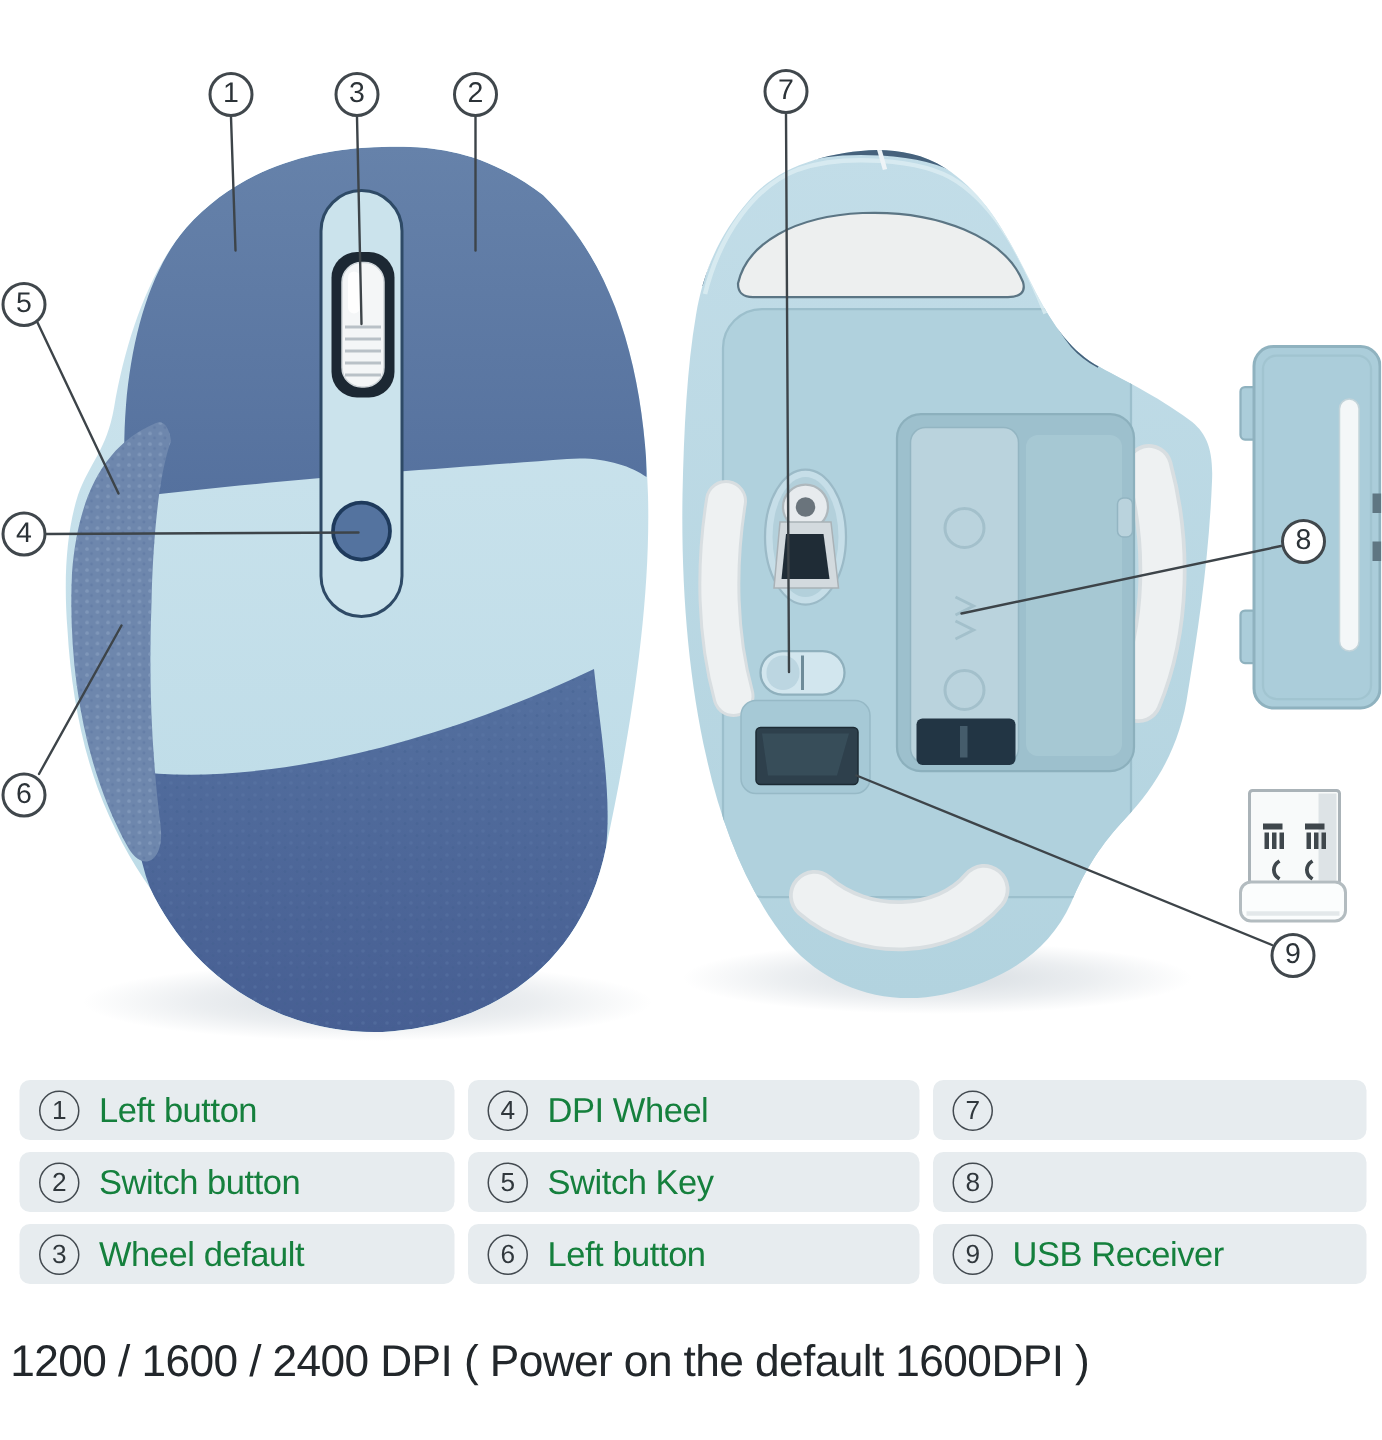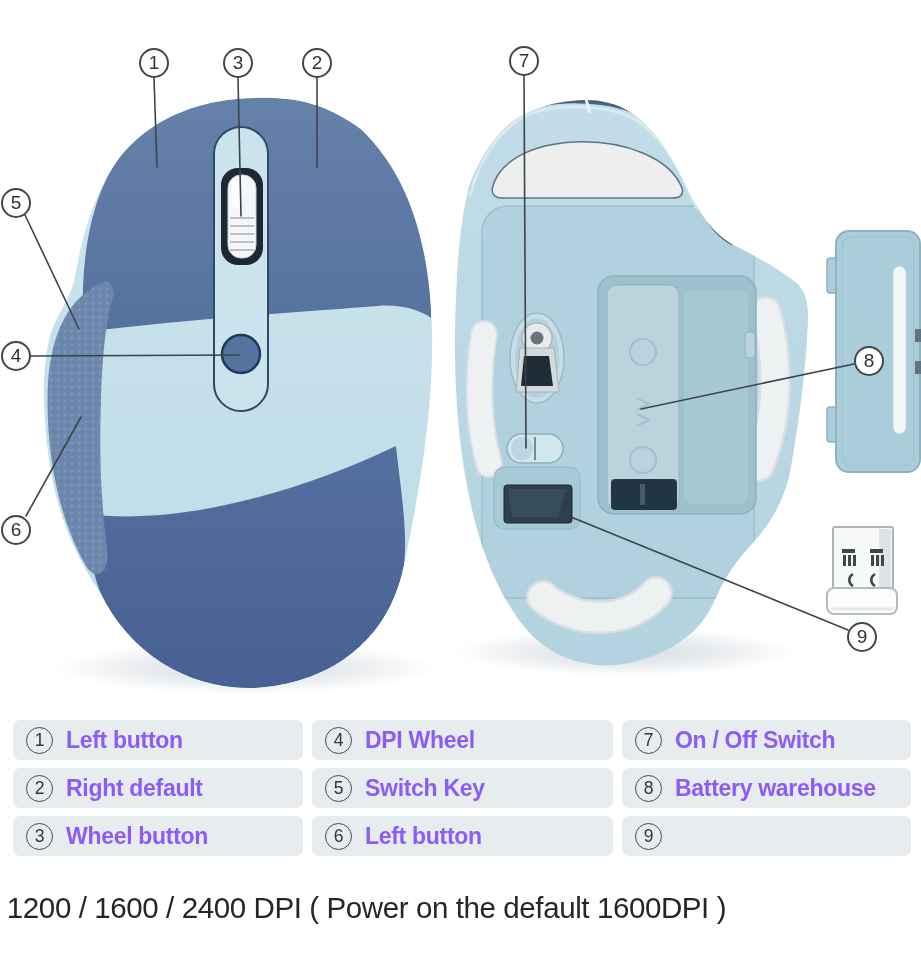--- a/index.html
+++ b/index.html
@@ -21,21 +21,21 @@
   .cell{
     height:40px;background:#e7ecef;border-radius:7px;box-sizing:border-box;
     display:flex;align-items:center;gap:13px;padding-left:13px;overflow:hidden;
   }
   .lnum{
     flex:0 0 auto;width:27px;height:27px;box-sizing:border-box;
     border:1.6px solid #434a50;border-radius:50%;
     display:flex;align-items:center;justify-content:center;
     font-size:17.5px;color:#30373c;background:transparent;
   }
-  .llabel{font-size:23px;color:#8b5cf6;letter-spacing:-0.3px;white-space:nowrap;font-weight:bold;}
+  .llabel{font-size:23px;color:#15803d;letter-spacing:-0.3px;white-space:nowrap;}
   .footer{
     position:absolute;top:891px;left:0;width:733px;text-align:center;
     font-size:29.5px;font-weight:500;color:#22272b;letter-spacing:-0.4px;z-index:4;
   }
 </style>
 </head>
 <body>
 
 <div class="stage">
 
@@ -230,42 +230,41 @@
     <div class="cell">
       <span class="lnum">1</span>
       <span class="llabel">Left button</span>
     </div>
     <div class="cell">
       <span class="lnum">4</span>
       <span class="llabel">DPI Wheel</span>
     </div>
     <div class="cell">
       <span class="lnum">7</span>
-      <span class="llabel">On / Off Switch</span>
     </div>
     <div class="cell">
       <span class="lnum">2</span>
-      <span class="llabel">Right default</span>
+      <span class="llabel">Switch button</span>
     </div>
     <div class="cell">
       <span class="lnum">5</span>
       <span class="llabel">Switch Key</span>
     </div>
     <div class="cell">
       <span class="lnum">8</span>
-      <span class="llabel">Battery warehouse</span>
     </div>
     <div class="cell">
       <span class="lnum">3</span>
-      <span class="llabel">Wheel button</span>
+      <span class="llabel">Wheel default</span>
     </div>
     <div class="cell">
       <span class="lnum">6</span>
       <span class="llabel">Left button</span>
     </div>
     <div class="cell">
       <span class="lnum">9</span>
+      <span class="llabel">USB Receiver</span>
     </div>
   </div>
 
   <div class="footer">1200 / 1600 / 2400 DPI ( Power on the default 1600DPI )</div>
 
 </div>
 
 </body></html>

